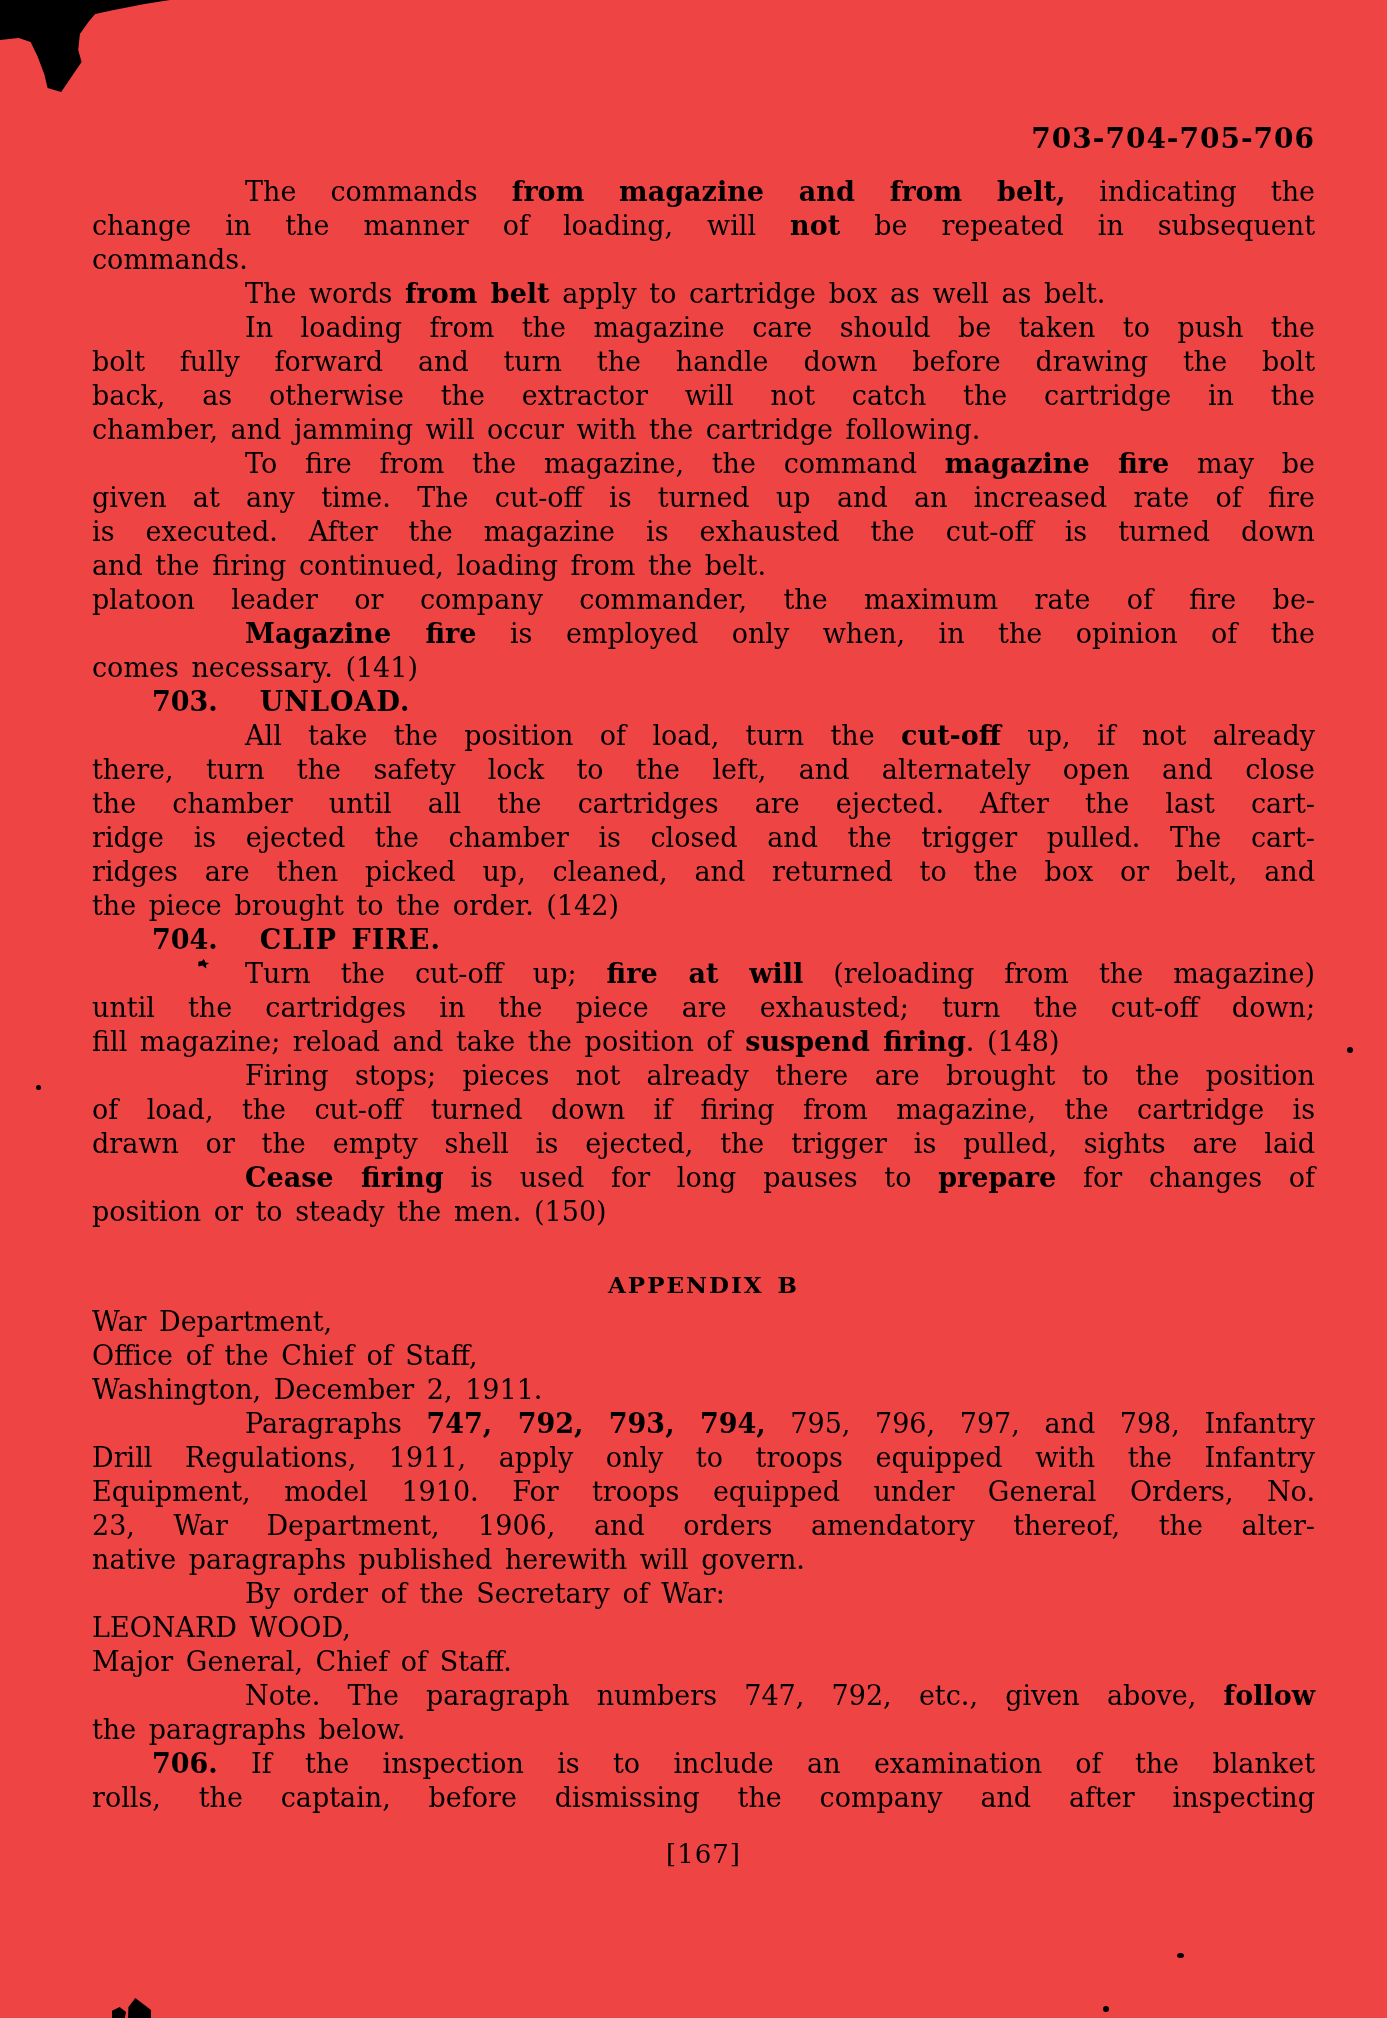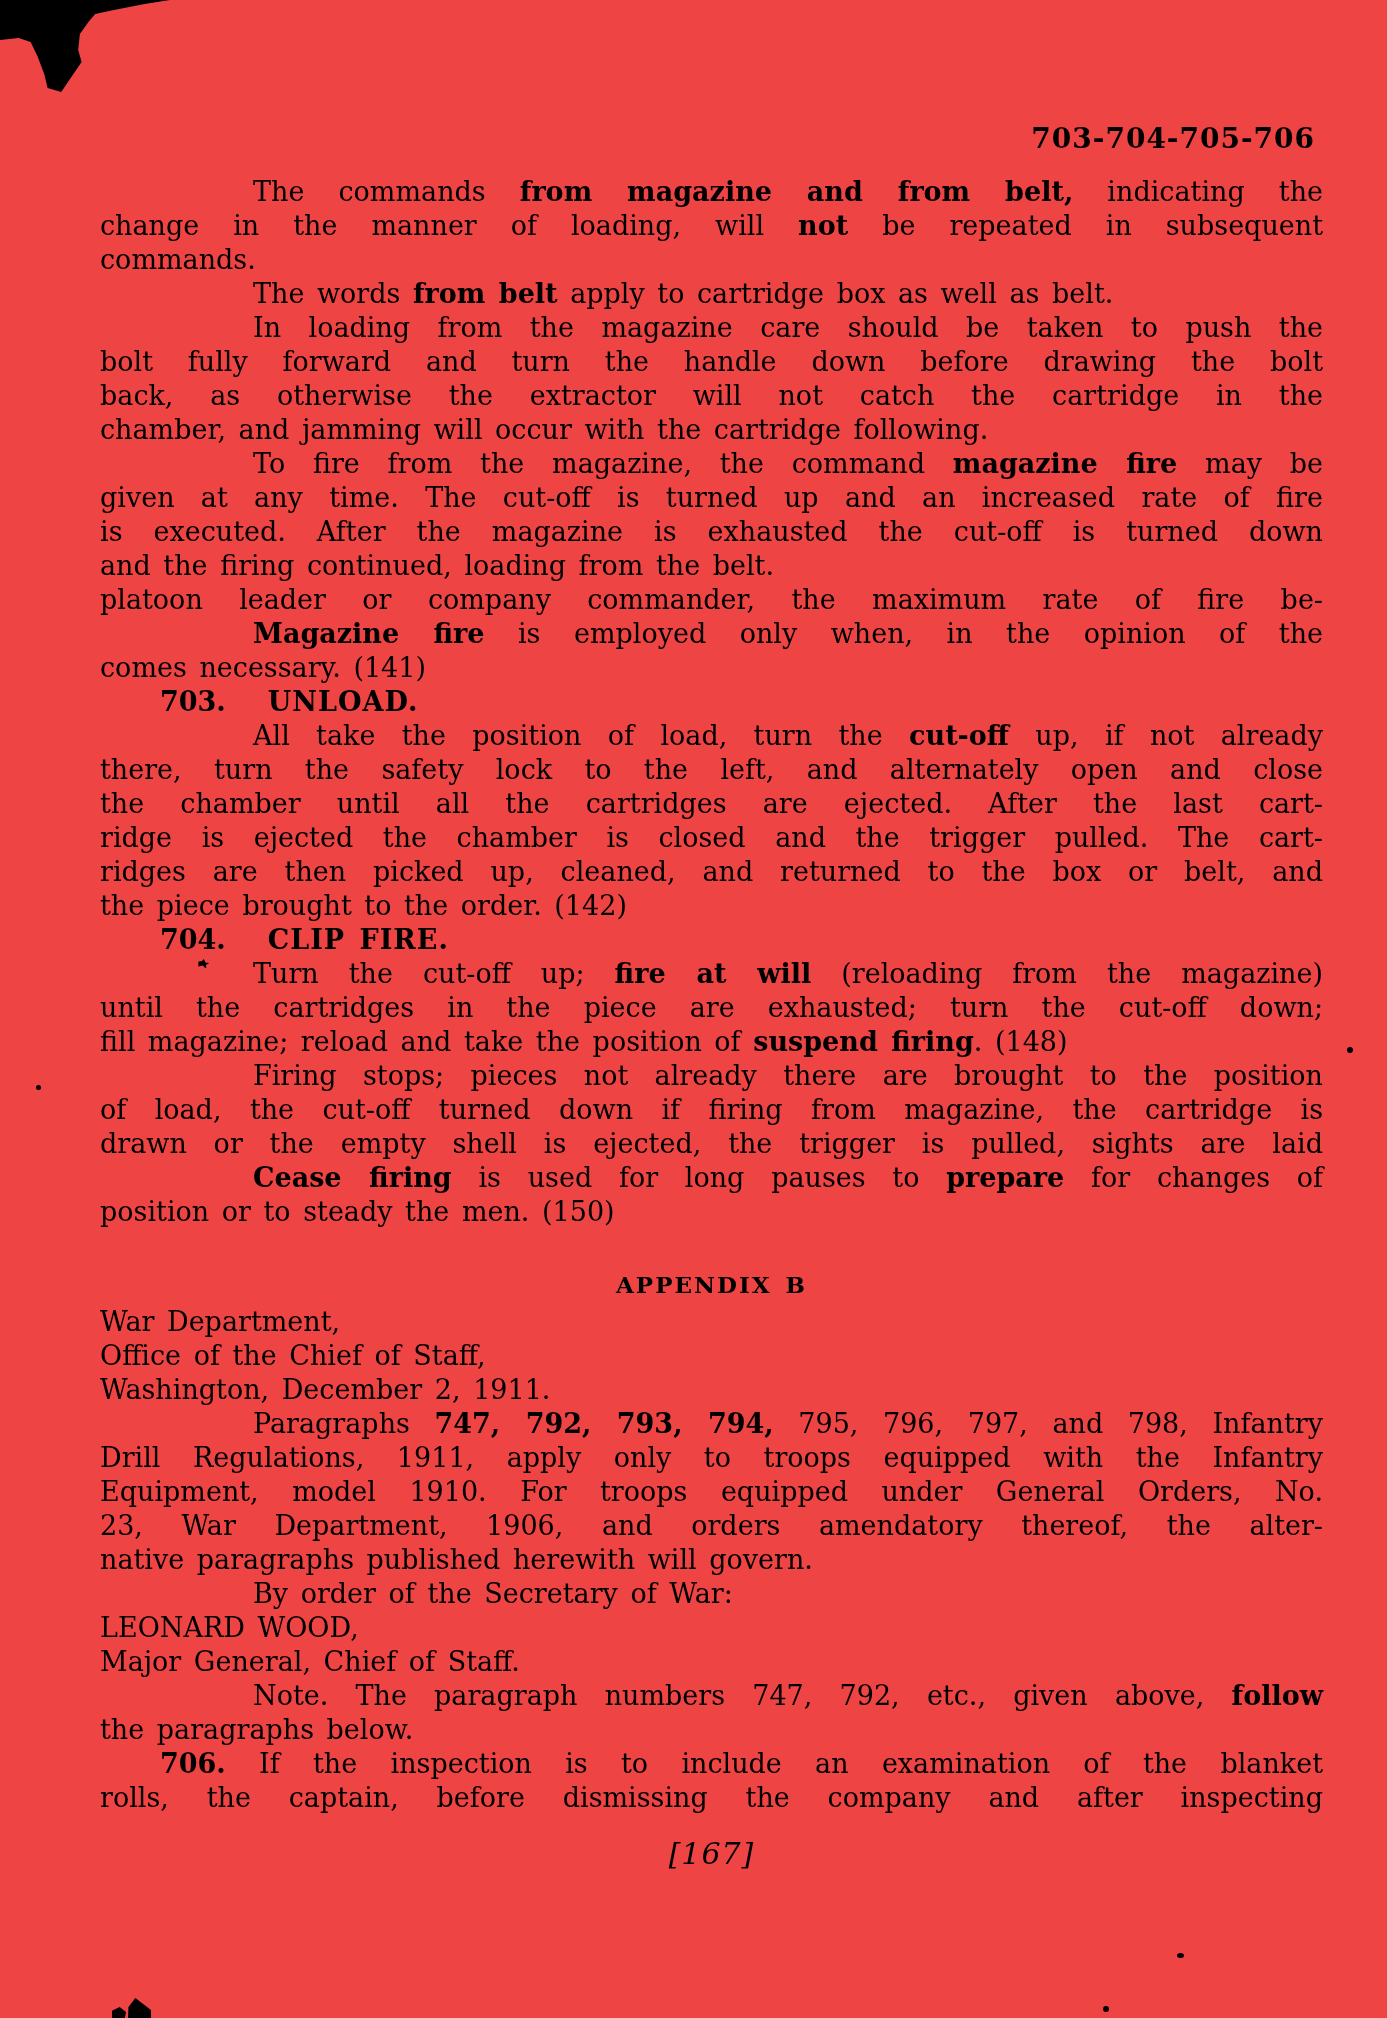--- a/index.html
+++ b/index.html
@@ -28,33 +28,32 @@
     clip-path:polygon(0 40%,30% 30%,45% 0,65% 35%,100% 30%,75% 60%,85% 100%,45% 75%,10% 95%);}
   
   .header-right{
     position:absolute;left:92px;top:122px;width:1223px;
     text-align:right;font-weight:bold;font-size:28px;letter-spacing:1px;
   }
   
   .text-block{
     position:absolute;left:92px;top:175px;width:1223px;
     font-size:27px;
-    margin-left:8px;
   }
   .ln{height:34px;line-height:34px;word-spacing:4px;}
   .full{text-align:justify;text-align-last:justify;}
   .indent{padding-left:153px;}
   .numline{padding-left:60px;}
   .right{text-align:left;}
   .center{text-align:center;}
   .b{font-weight:bold;}
   .heading span{font-weight:bold;letter-spacing:1px;}
   .heading span:first-child{margin-right:42px;letter-spacing:0;}
   .title-line{height:40px;line-height:40px;font-size:23px;letter-spacing:2px;}
-  .pagenum{font-size:30px;letter-spacing:1px;font-style:italic;}
+  .pagenum{font-size:26px;letter-spacing:1px;}
 </style>
 </head>
 <body>
 
 <div class="page">
 
   <div class="blob" id="blob-tl"></div>
   <div class="blob" id="blob-bl-1"></div>
   <div class="blob" id="blob-bl-2"></div>
   <div class="speck" id="speck-1"></div>

